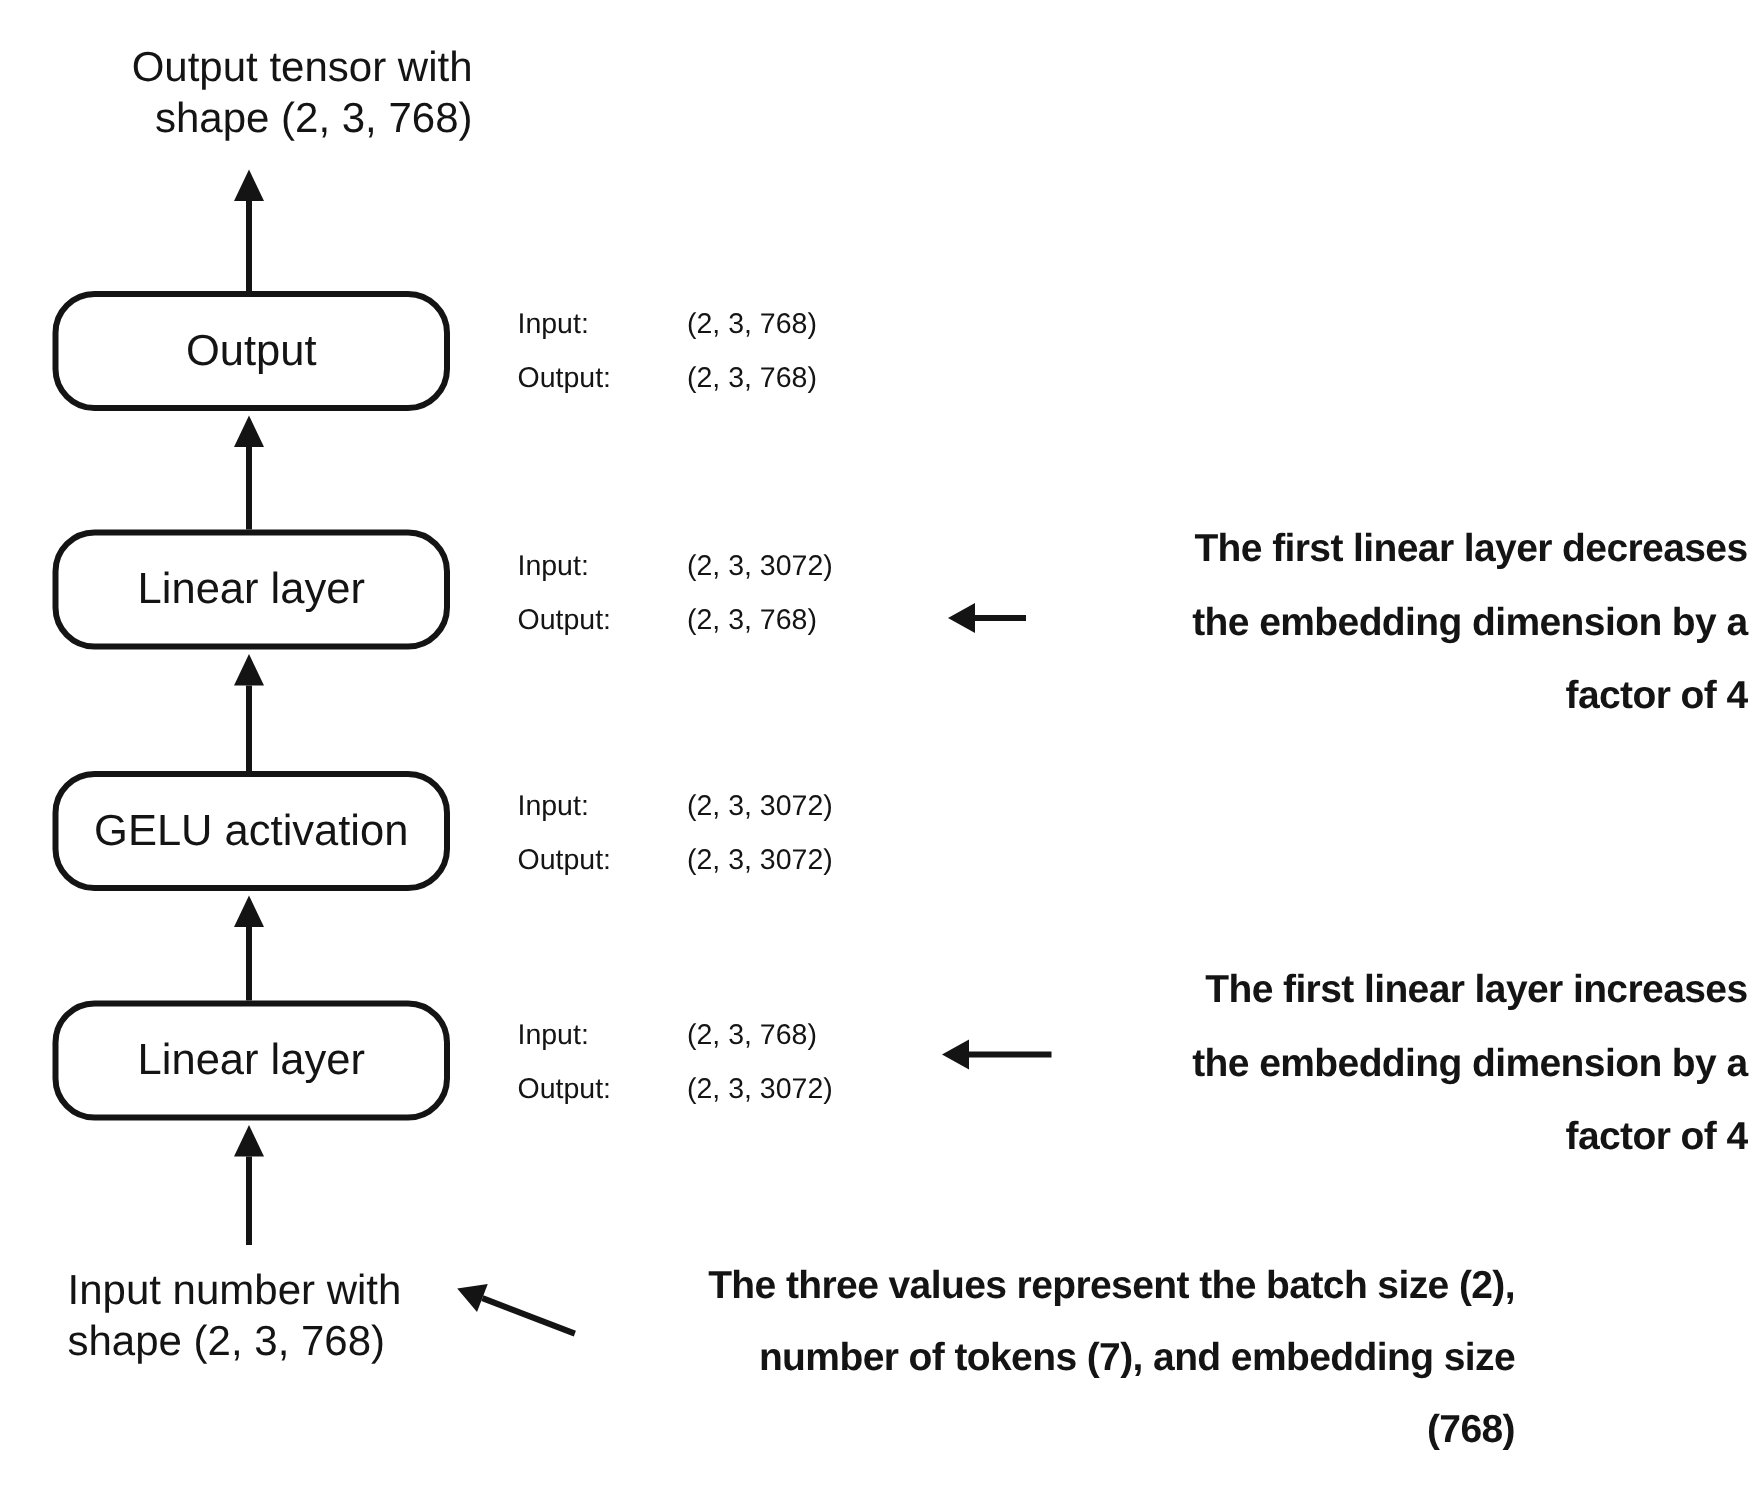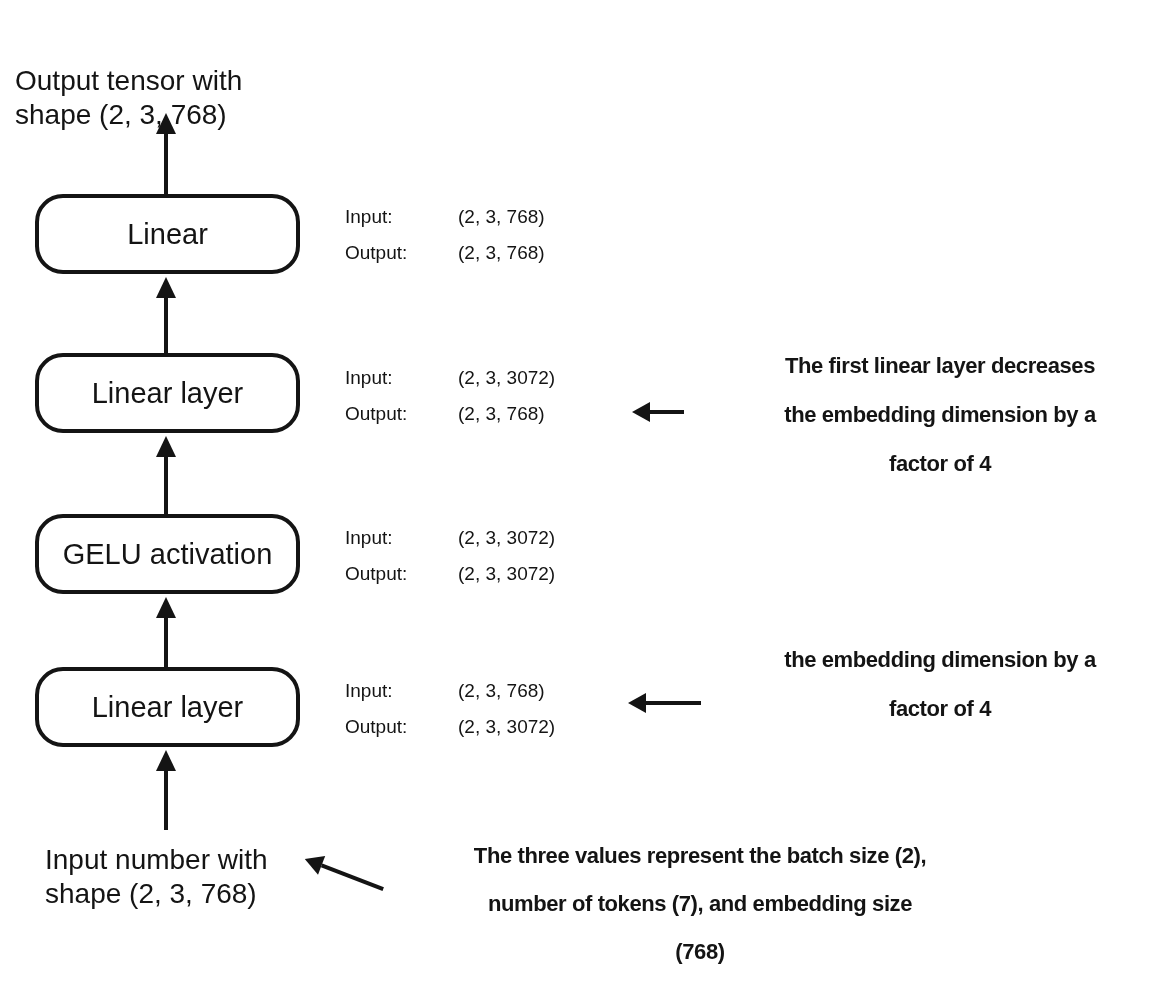--- a/index.html
+++ b/index.html
@@ -17,26 +17,26 @@
     left:35px;width:265px;height:80px;
     border:4px solid #141414;
     border-radius:28px;
     box-sizing:border-box;
     background:#ffffff;
     display:flex;align-items:center;justify-content:center;
   }
   .box-label{font-size:29px;line-height:29px;}
   
   .endlabel{position:absolute;font-size:28px;line-height:34px;}
-  .endlabel.centered{text-align:left;margin-top:36px;}
+  .endlabel.centered{text-align:right;}
   
   .io{position:absolute;left:345px;font-size:19px;line-height:36px;white-space:nowrap;}
   .io-key{display:inline-block;width:113px;}
   
-  .ann{position:absolute;font-weight:700;font-size:22px;line-height:49px;text-align:center;letter-spacing:-0.4px;}
+  .ann{position:absolute;font-weight:700;font-size:26px;line-height:49px;text-align:right;letter-spacing:-0.4px;}
   .ann-line{white-space:nowrap;}
   
   .varrow{position:absolute;width:24px;display:flex;flex-direction:column;align-items:center;}
   .varrow .head{width:0;height:0;border-left:10px solid transparent;border-right:10px solid transparent;border-bottom:21px solid #141414;}
   .varrow .shaft{width:3.5px;flex:1;background:#141414;}
   
   .harrow{position:absolute;height:22px;display:flex;flex-direction:row;align-items:center;}
   .harrow .head{width:0;height:0;border-top:10px solid transparent;border-bottom:10px solid transparent;border-right:18px solid #141414;}
   .harrow .shaft{height:3.5px;flex:1;background:#141414;}
 </style>
@@ -65,21 +65,21 @@
   <div class="varrow" style="left:154px;top:597px;height:70px;">
     <div class="head"></div>
       <div class="shaft"></div>
   </div>
   <div class="varrow" style="left:154px;top:750px;height:80px;">
     <div class="head"></div>
       <div class="shaft"></div>
   </div>
 
   <div class="box" style="top:194px;">
-    <span class="box-label">Linear</span>
+    <span class="box-label">Output</span>
   </div>
   <div class="box" style="top:353px;">
     <span class="box-label">Linear layer</span>
   </div>
   <div class="box" style="top:514px;">
     <span class="box-label">GELU activation</span>
   </div>
   <div class="box" style="top:667px;">
     <span class="box-label">Linear layer</span>
   </div>
@@ -114,20 +114,21 @@
     <div class="head"></div>
       <div class="shaft"></div>
   </div>
 
   <div class="ann" style="left:715px;top:341px;width:450px;">
     <div class="ann-line">The first linear layer decreases</div>
     <div class="ann-line">the embedding dimension by a</div>
     <div class="ann-line">factor of 4</div>
   </div>
   <div class="ann" style="left:715px;top:635px;width:450px;">
+    <div class="ann-line">The first linear layer increases</div>
     <div class="ann-line">the embedding dimension by a</div>
     <div class="ann-line">factor of 4</div>
   </div>
   <div class="ann" style="left:390px;top:832px;width:620px;line-height:48px;">
     <div class="ann-line">The three values represent the batch size (2),</div>
     <div class="ann-line">number of tokens (7), and embedding size</div>
     <div class="ann-line">(768)</div>
   </div>
 
   <div class="endlabel" style="left:45px;top:843px;">

